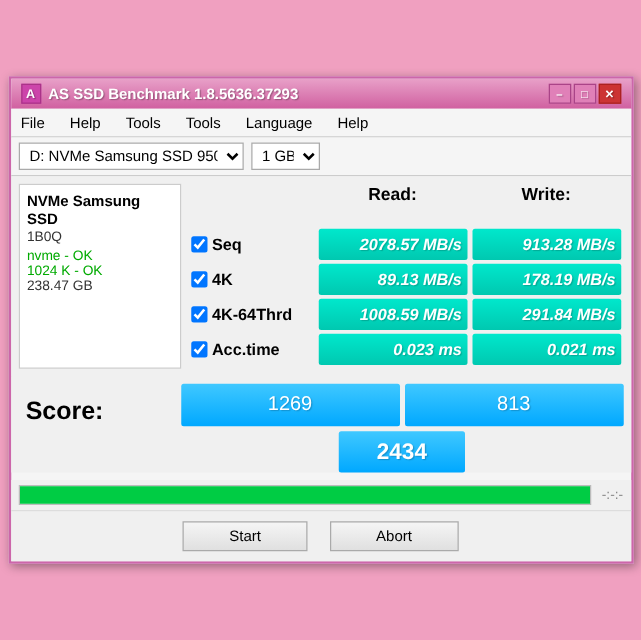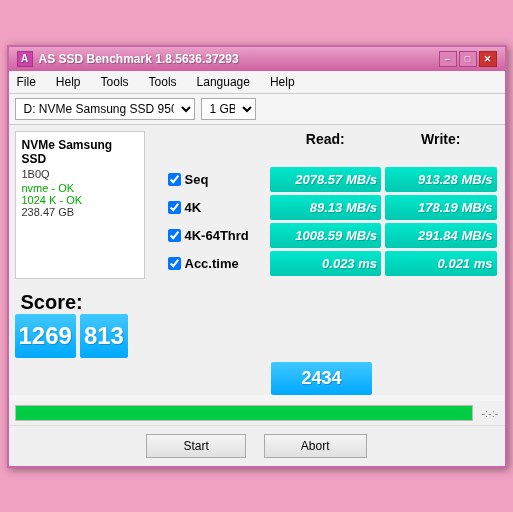--- a/index.html
+++ b/index.html
@@ -98,21 +98,21 @@
     .size-select {
       padding: 2px 4px;
       border: 1px solid #aaa;
       background: white;
       font-size: 12px;
       width: 55px;
     }
     .content-area {
       display: flex;
       padding: 6px;
-      gap: 23px;
+      gap: 8px;
       background: #f0f0f0;
     }
     .left-panel {
       width: 130px;
       background: white;
       border: 1px solid #ccc;
       padding: 6px;
       font-size: 11px;
     }
     .left-panel .drive-name {
@@ -178,45 +178,44 @@
       border-radius: 2px;
       text-shadow: 1px 1px 1px rgba(0,0,0,0.2);
       font-style: italic;
     }
     .score-section {
       padding: 6px 6px 0 6px;
       background: #f0f0f0;
     }
     .score-row {
       display: flex;
-      align-items: flex-start;
+      align-items: flex-end;
       margin-bottom: 4px;
-      flex-direction: column;
     }
     .score-label {
       width: 130px;
       font-size: 20px;
       font-weight: bold;
       color: #000;
       padding-left: 6px;
     }
     .score-values {
       display: flex;
       flex: 1;
       gap: 4px;
       position: relative;
     }
     .score-cell {
       flex: 1;
       background: linear-gradient(to bottom, #40c8ff, #00a8ff);
       color: white;
       text-align: center;
       padding: 8px 4px;
-      font-size: 24px;
-      font-weight: bold;
+      font-size: 16px;
+      font-weight: normal;
       border-radius: 2px;
       text-shadow: 1px 1px 1px rgba(0,0,0,0.2);
     }
     .score-total-row {
       display: flex;
       justify-content: center;
       margin-bottom: 6px;
       margin-left: 130px;
     }
     .score-total-cell {

